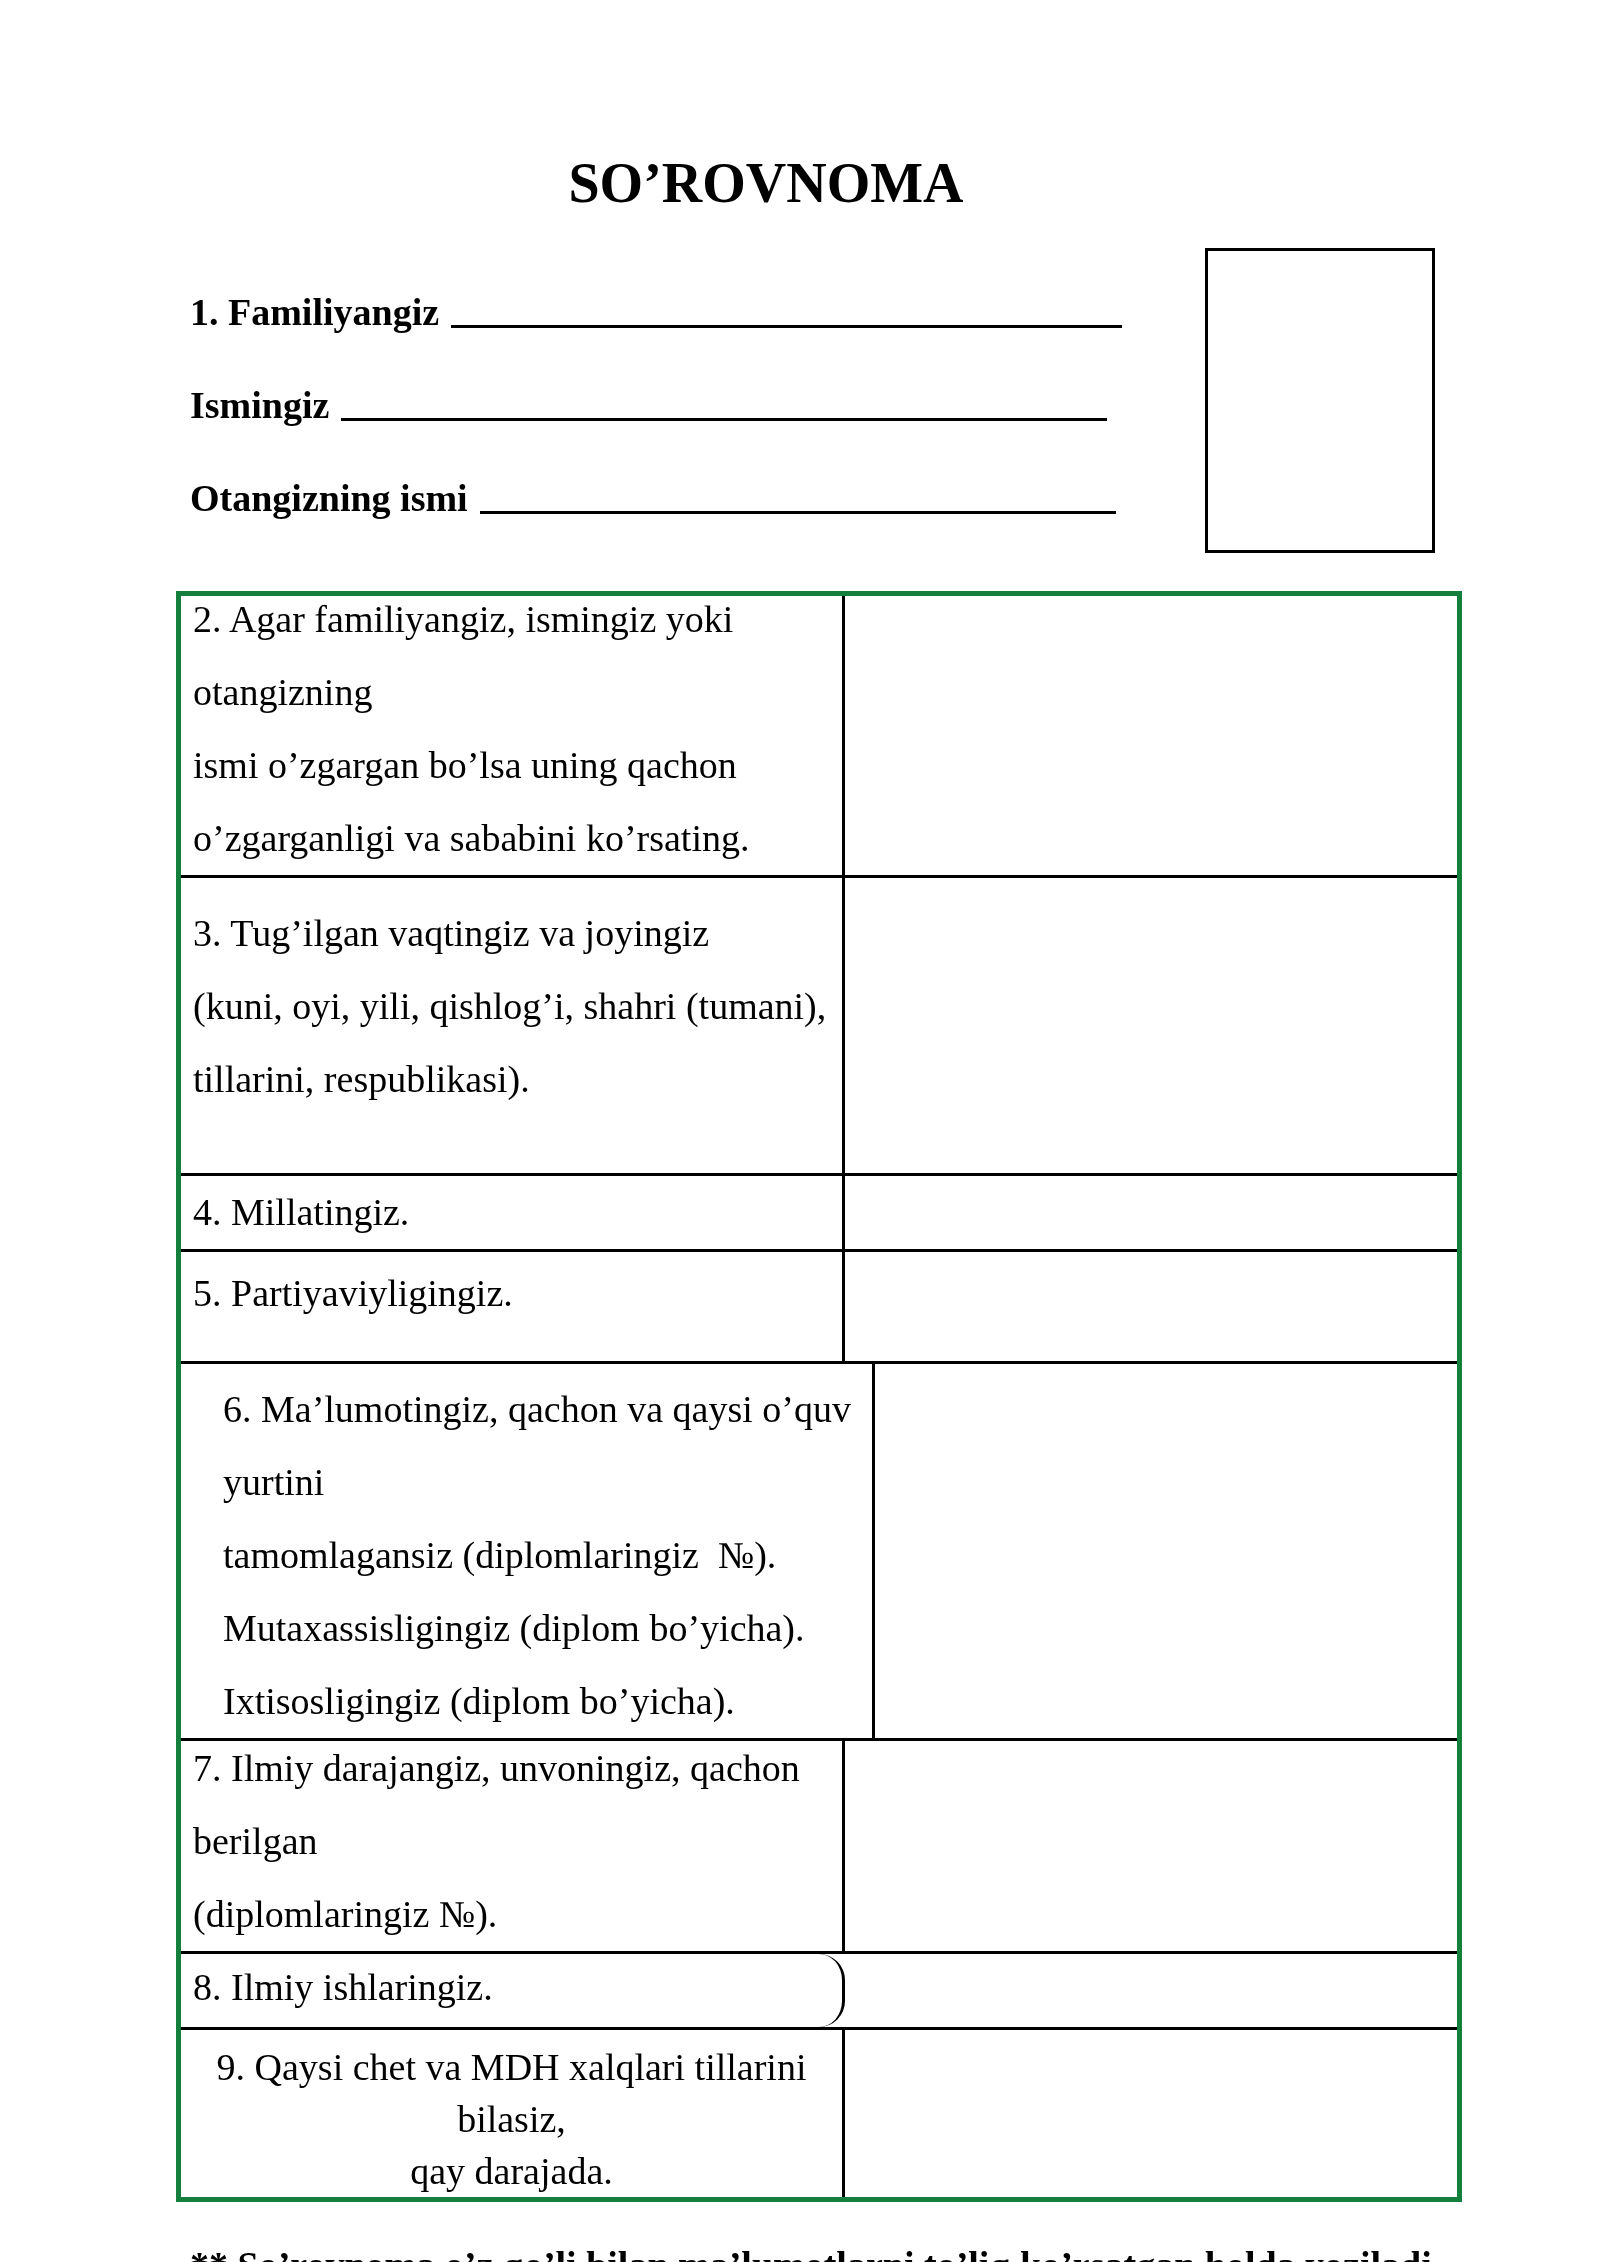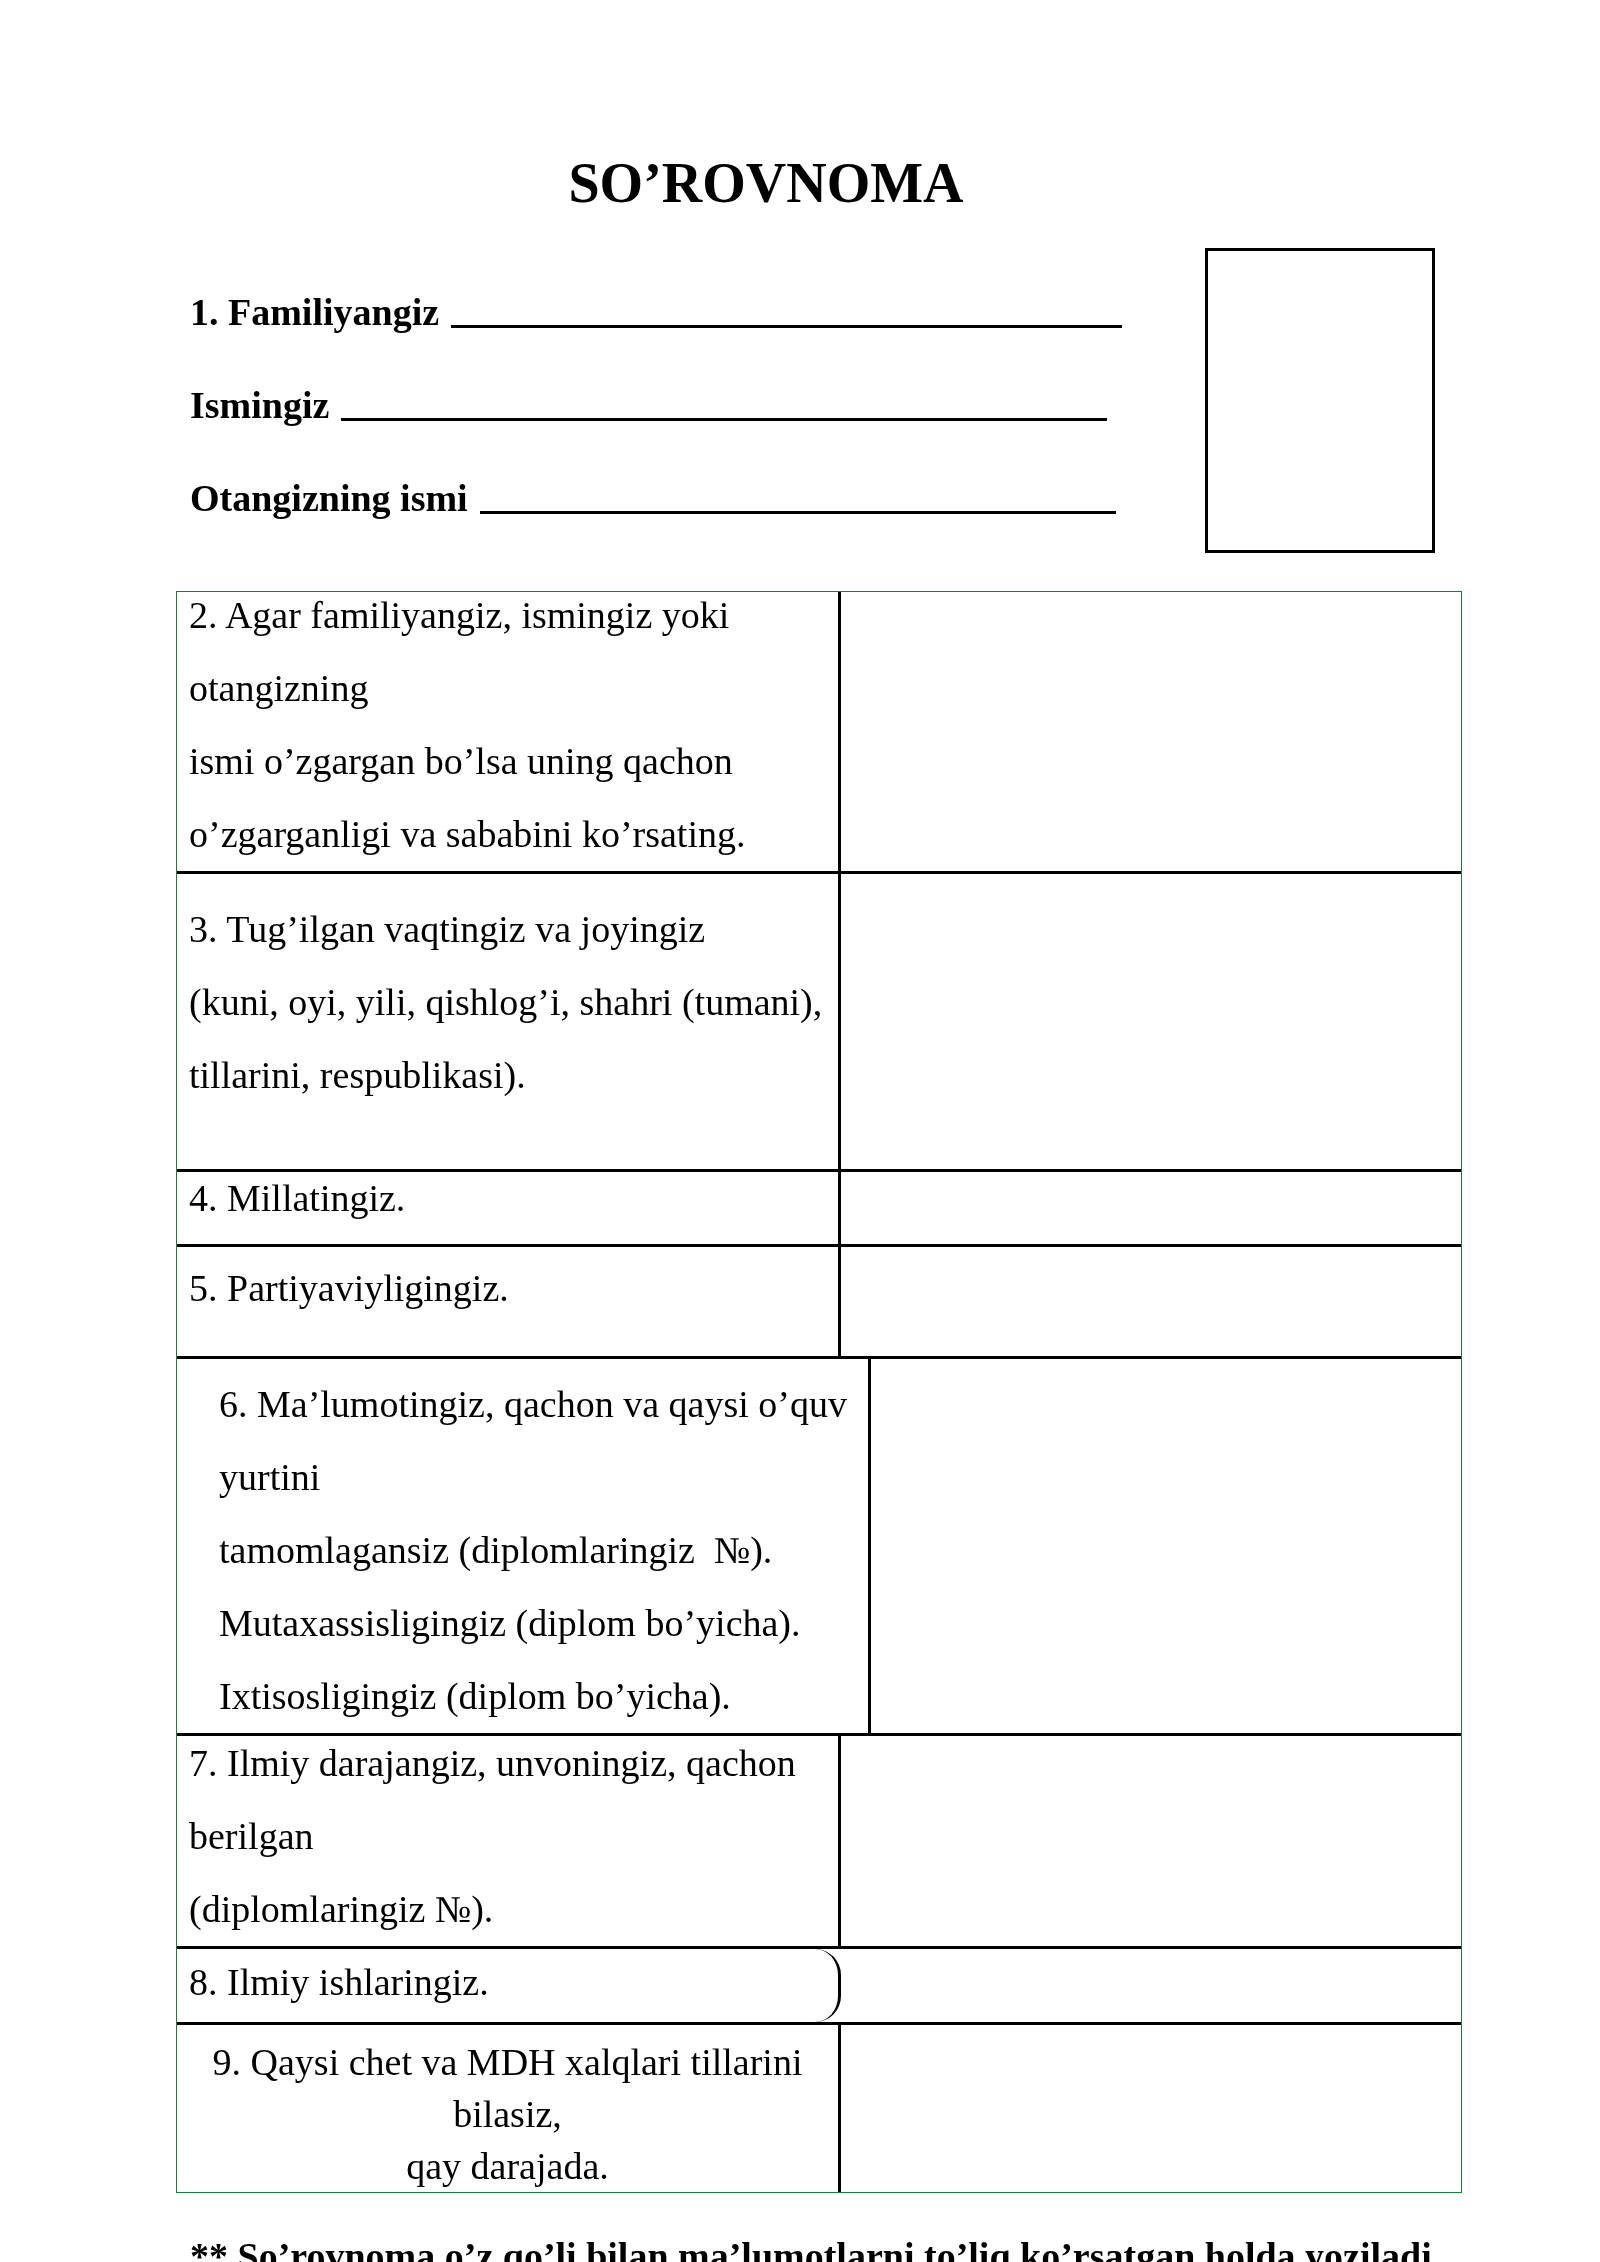--- a/index.html
+++ b/index.html
@@ -23,38 +23,38 @@
   }
   .field.field-1{width:932px;justify-content:center;}
   .field.field-2{width:917px;}
   .field.field-3{width:926px;}
   .photo-box{
     position:absolute;left:1205px;top:248px;width:230px;height:305px;
     border:3px solid #000;box-sizing:border-box;background:#fff;
   }
   .qtable{
     margin:73px 0 0 176px;width:1286px;box-sizing:border-box;
-    border:1px solid #15803d;
+    border:5px solid #15803d;
   }
   .trow{display:flex;border-bottom:3px solid #000;}
   .trow:last-child{border-bottom:none;text-align:center;}
   .qcell{box-sizing:border-box;padding:0 12px;}
   .qcell.question{
     width:664px;border-right:3px solid #000;
     font-size:38px;line-height:73px;
   }
   .qcell.answer{flex:1;}
   .qline{white-space:pre-wrap;}
   .question .qline:first-child{margin-top:-13px;}
   
   .trow:nth-child(1) .qcell{min-height:222px;}
   .trow:nth-child(2) .qcell{min-height:295px;}
   .trow:nth-child(2) .question{padding-top:32px;}
   .trow:nth-child(3) .qcell{min-height:72px;}
-  .trow:nth-child(3) .question{padding-top:3px;}
+  .trow:nth-child(3) .question{padding-top:13px;}
   .trow:nth-child(4) .qcell{min-height:109px;}
   .trow:nth-child(4) .question{padding-top:18px;}
   .trow:nth-child(5) .qcell{min-height:370px;}
   .trow:nth-child(5) .question{padding-top:22px;margin-left:30px;}
   .trow:nth-child(6) .qcell{min-height:146px;}
   .trow:nth-child(6) .question{padding-top:4px;}
   .trow:nth-child(7) .qcell{min-height:73px;}
   .trow:nth-child(7) .question{padding-top:10px;border-radius:26px;}
   .trow:nth-child(8) .qcell{min-height:149px;}
   .trow:nth-child(8) .question{padding-top:24px;}

